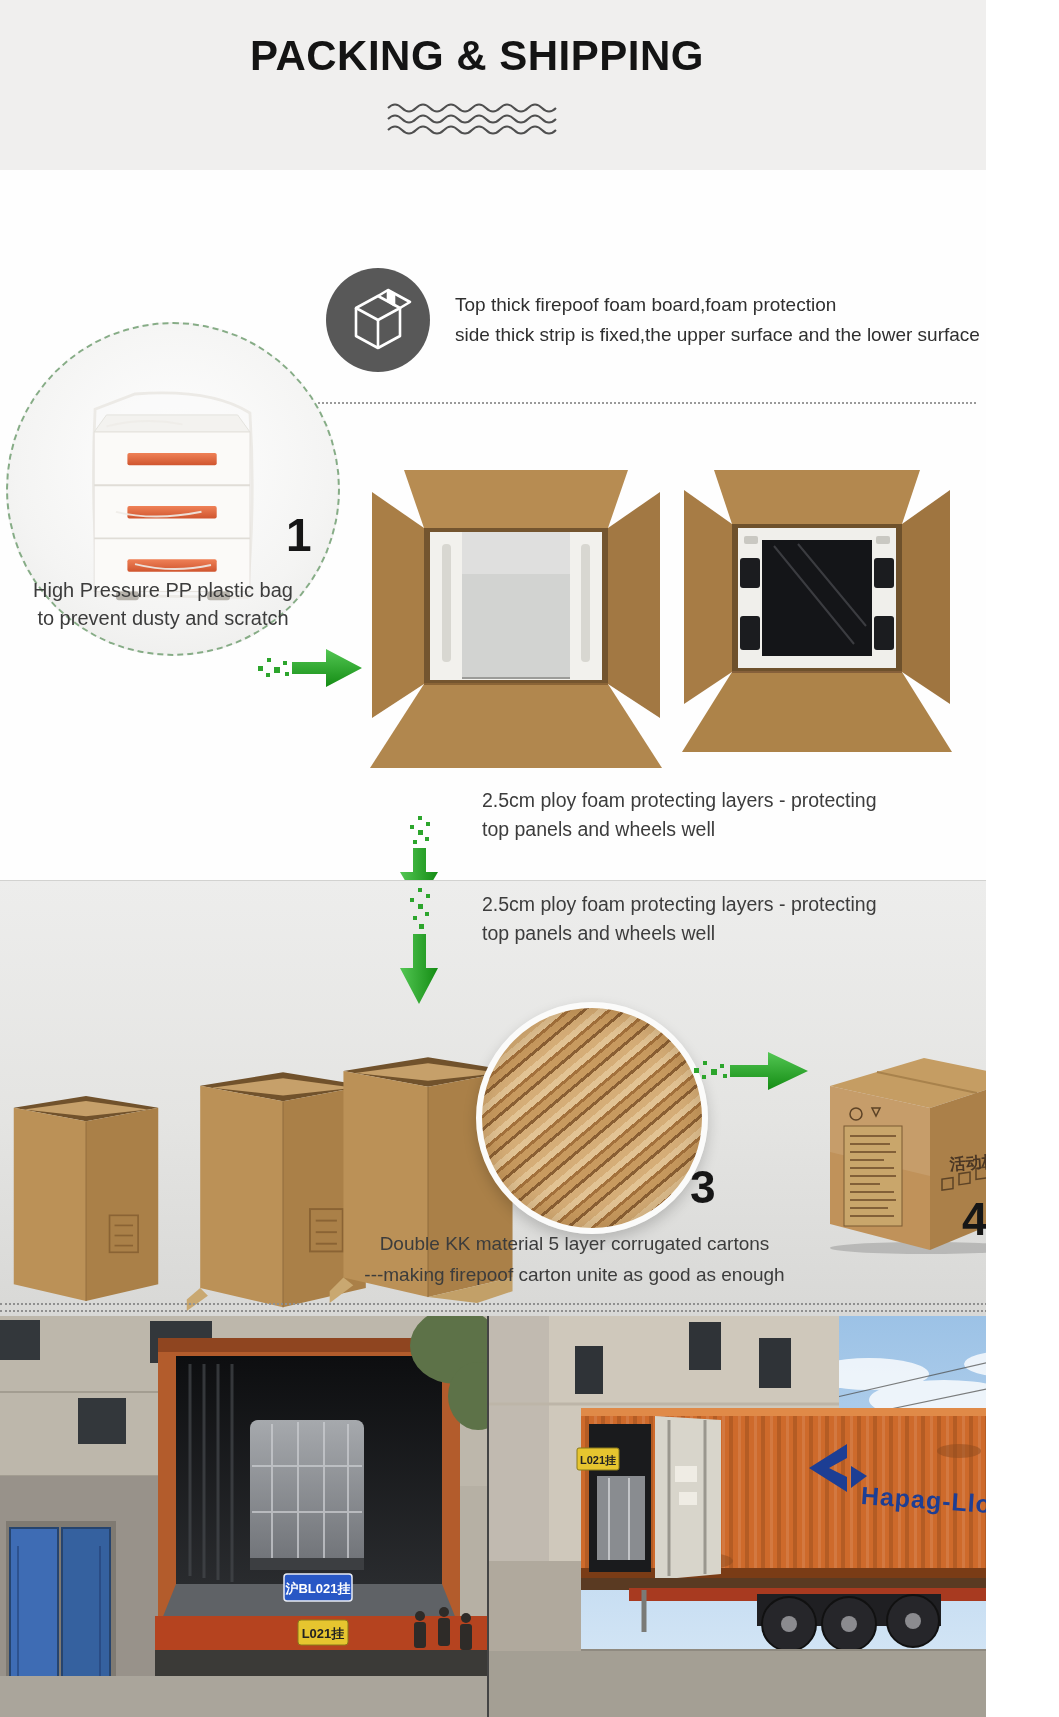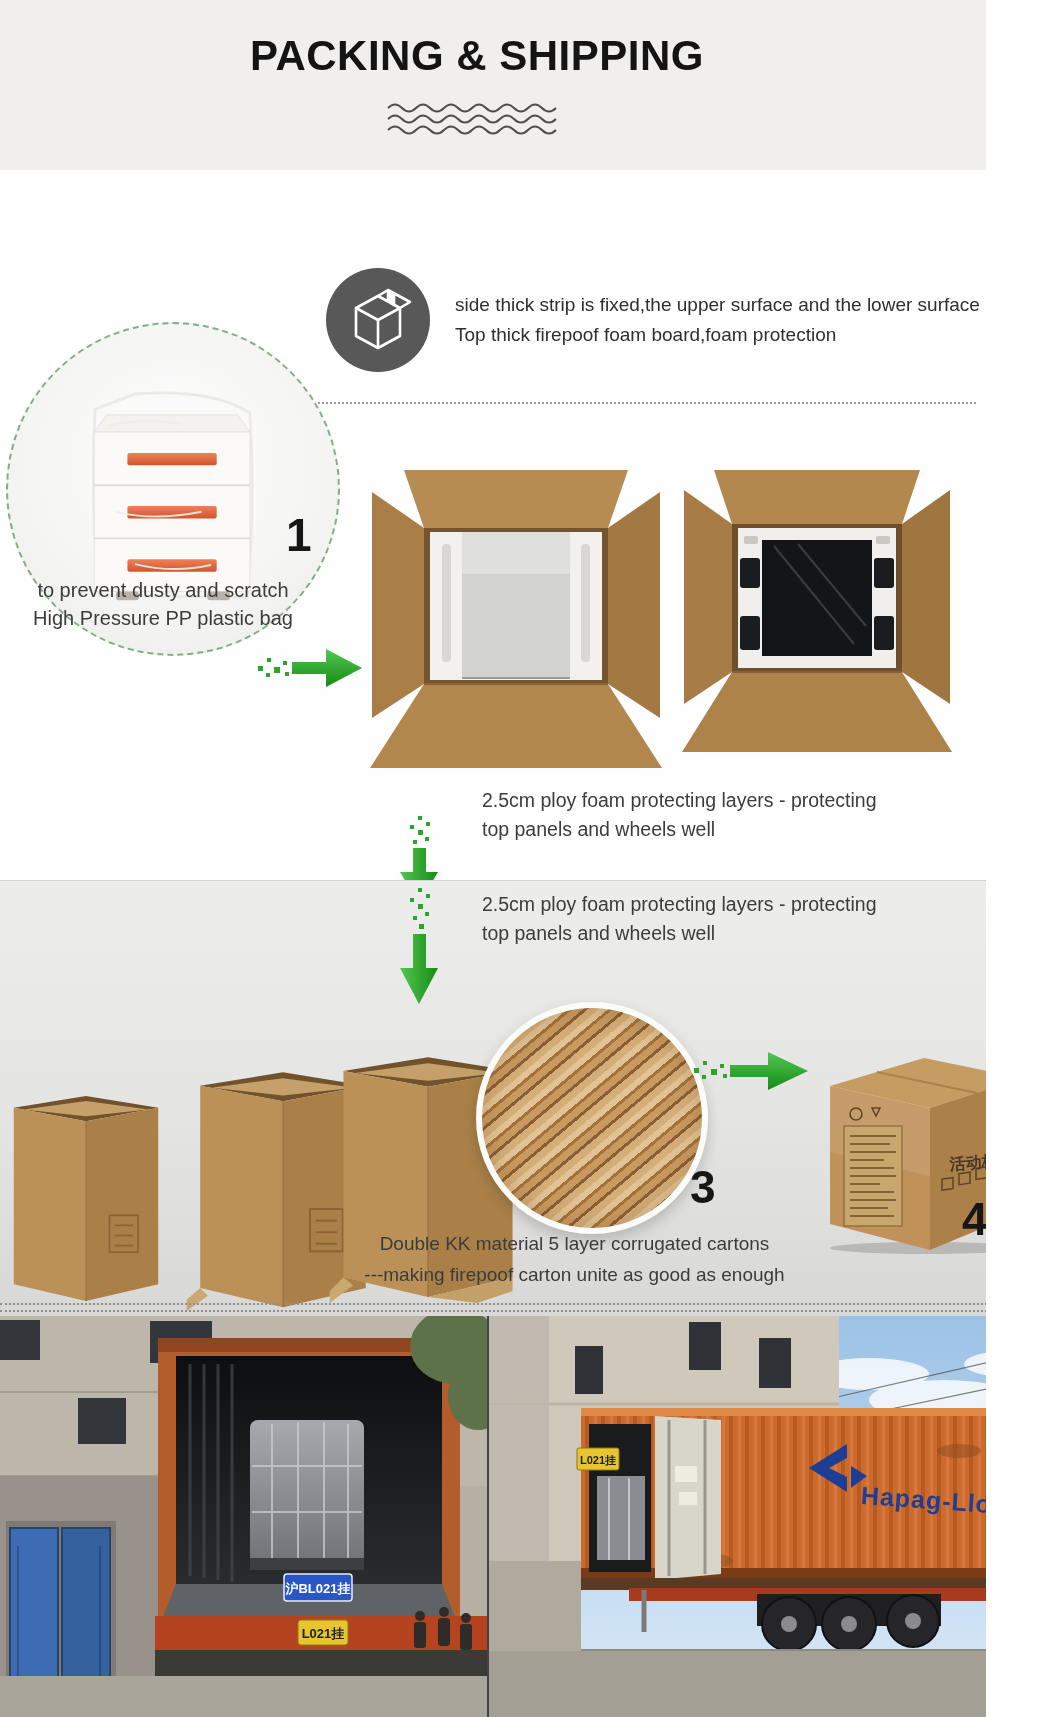--- a/index.html
+++ b/index.html
@@ -55,22 +55,22 @@
       <g fill="none" stroke="#ffffff" stroke-width="2.6" stroke-linejoin="round">
         <path d="M30 40 L52 28 L74 40 L52 52 Z"></path>
         <path d="M30 40 L30 68 L52 80 L52 52"></path>
         <path d="M74 40 L74 68 L52 80"></path>
         <path d="M52 28 L62 22 L84 34 L74 40"></path>
         <path d="M62 22 L62 33 L68 37 L68 26" fill="#ffffff"></path>
       </g>
     </svg>
   </div>
   <div class="abs note-text">
+    <div>Top thick firepoof foam board,foam protection</div>
     <div>side thick strip is fixed,the upper surface and the lower surface</div>
-    <div>Top thick firepoof foam board,foam protection</div>
   </div>
   <div class="abs dotted-top"></div>
 
   <div class="abs dash-circle">
     <svg class="abs" style="left:70px;top:40px;" width="190" height="250" viewBox="0 0 200 252">
       <defs>
         <linearGradient id="hgrad" x1="0" y1="0" x2="0" y2="1">
           <stop offset="0" stop-color="#ef8157"></stop>
             <stop offset="1" stop-color="#d0552f"></stop>
         </linearGradient>
@@ -83,22 +83,22 @@
       <rect x="52" y="88" width="94" height="13" rx="2" fill="url(#hgrad)"></rect>
       <rect x="52" y="144" width="94" height="13" rx="2" fill="url(#hgrad)"></rect>
       <rect x="52" y="200" width="94" height="13" rx="2" fill="url(#hgrad)"></rect>
       <path d="M30 60 Q70 50 110 58 M40 150 Q80 160 130 150 M60 205 Q100 215 140 206" fill="none" stroke="#eeece8" stroke-width="2" opacity="0.9"></path>
       <rect x="40" y="234" width="24" height="9" rx="3" fill="#b7b3ac"></rect>
       <rect x="136" y="234" width="24" height="9" rx="3" fill="#b7b3ac"></rect>
     </svg>
   </div>
   <div class="abs stepnum" style="left:286px;top:512px;">1</div>
   <div class="abs caption cap-center" style="left:28px;top:576px;width:270px;">
+    <div>High Pressure PP plastic bag</div>
     <div>to prevent dusty and scratch</div>
-    <div>High Pressure PP plastic bag</div>
   </div>
 
   <svg class="abs" style="left:256px;top:642px;" width="108" height="52" viewBox="0 0 108 52">
     <defs>
         <linearGradient id="gr1" x1="0" y1="0" x2="0" y2="1">
       <stop offset="0" stop-color="#53c653"></stop>
           <stop offset="1" stop-color="#148c14"></stop>
         </linearGradient>
       </defs>
     <g fill="#2ca52c">

